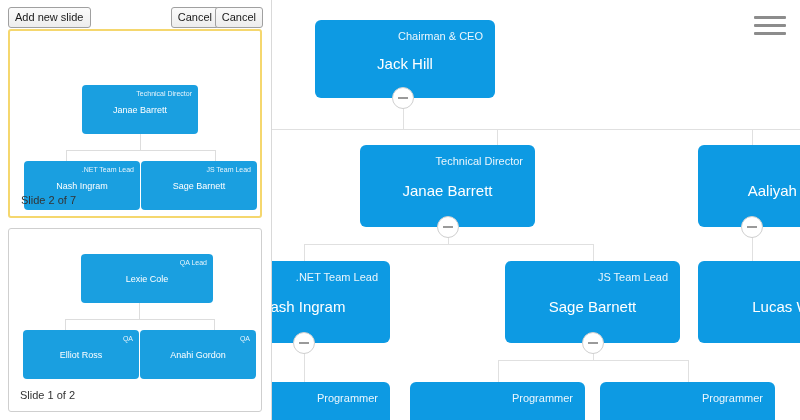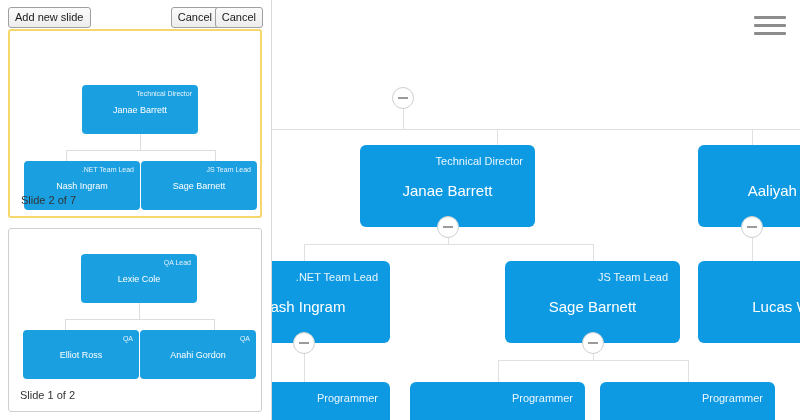--- a/index.html
+++ b/index.html
@@ -225,20 +225,24 @@
 
   <div class="edge v" style="left:752px; top:227px; height:34px;"></div>
 
   <div class="edge v" style="left:304px; top:343px; height:39px;"></div>
 
   <div class="edge v" style="left:593px; top:343px; height:17px;"></div>
   <div class="edge h" style="left:498px; top:360px; width:190px;"></div>
   <div class="edge v" style="left:498px; top:360px; height:22px;"></div>
   <div class="edge v" style="left:688px; top:360px; height:22px;"></div>
 
+  <div class="node" style="left:315px; top:20px; width:180px; height:78px;">
+    <span class="node-title">Chairman &amp; CEO</span>
+    <span class="node-name">Jack Hill</span>
+  </div>
   <div class="toggle" style="left:392px; top:87px;"></div>
 
   <div class="node" style="left:360px; top:145px; width:175px; height:82px;">
     <span class="node-title">Technical Director</span>
     <span class="node-name">Janae Barrett</span>
   </div>
   <div class="toggle" style="left:437px; top:216px;"></div>
 
   <div class="node" style="left:698px; top:145px; width:175px; height:82px;">
     <span class="node-title"></span>
@@ -316,21 +320,21 @@
     <span class="slide-caption">Slide 2 of 7</span>
   </div>
 
   <div class="slide-card" id="slide-card-1">
     <div class="slide-thumb">
       <div class="mini-edge v" style="left:130px; top:74px; height:16px;"></div>
       <div class="mini-edge h" style="left:56px; top:90px; width:149px;"></div>
       <div class="mini-edge v" style="left:56px; top:90px; height:11px;"></div>
       <div class="mini-edge v" style="left:205px; top:90px; height:11px;"></div>
 
-      <div class="mini-node" style="left:72px; top:25px; width:116px; height:49px;">
+      <div class="mini-node" style="left:72px; top:25px; width:132px; height:49px;">
         <span class="mini-title">QA Lead</span>
         <span class="mini-name">Lexie Cole</span>
       </div>
       <div class="mini-node" style="left:14px; top:101px; width:116px; height:49px;">
         <span class="mini-title">QA</span>
         <span class="mini-name">Elliot Ross</span>
       </div>
       <div class="mini-node" style="left:131px; top:101px; width:116px; height:49px;">
         <span class="mini-title">QA</span>
         <span class="mini-name">Anahi Gordon</span>

